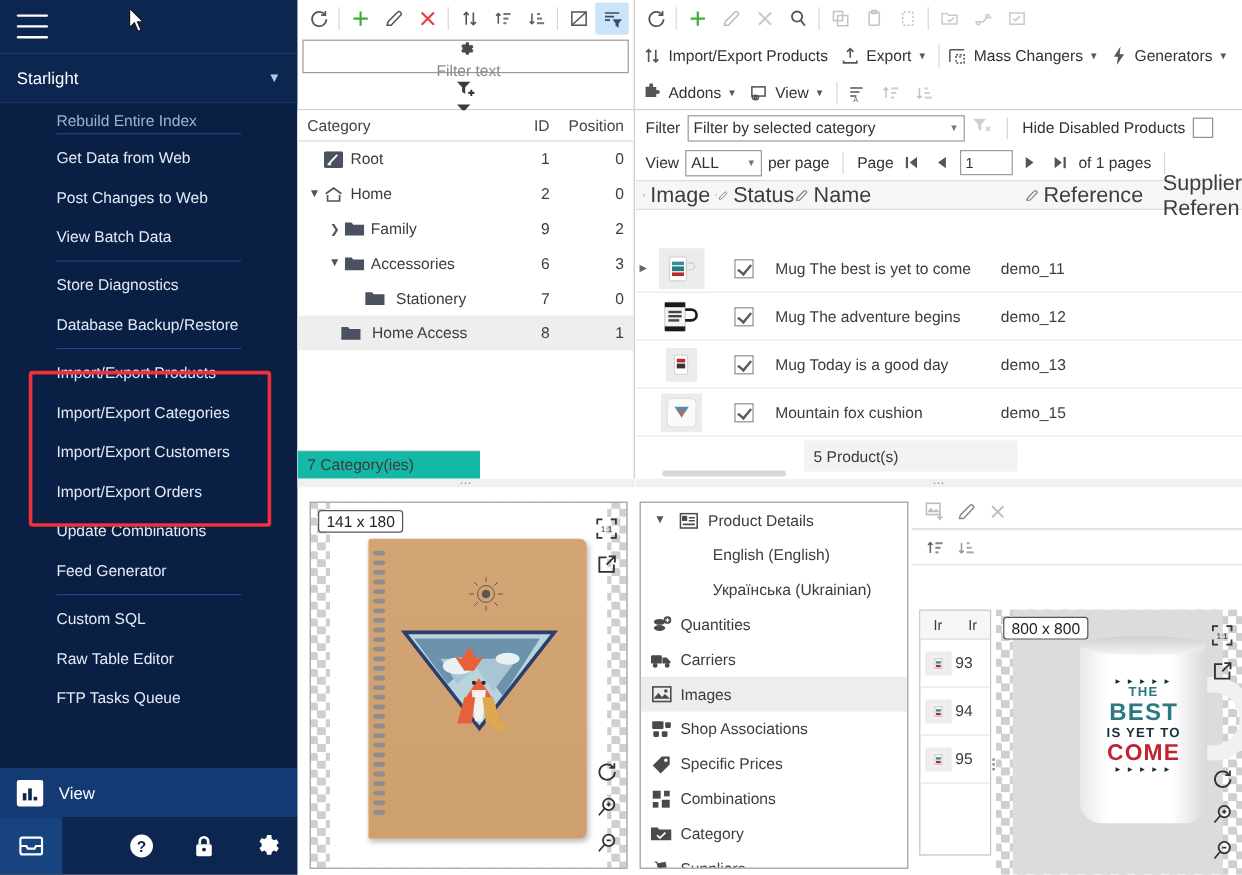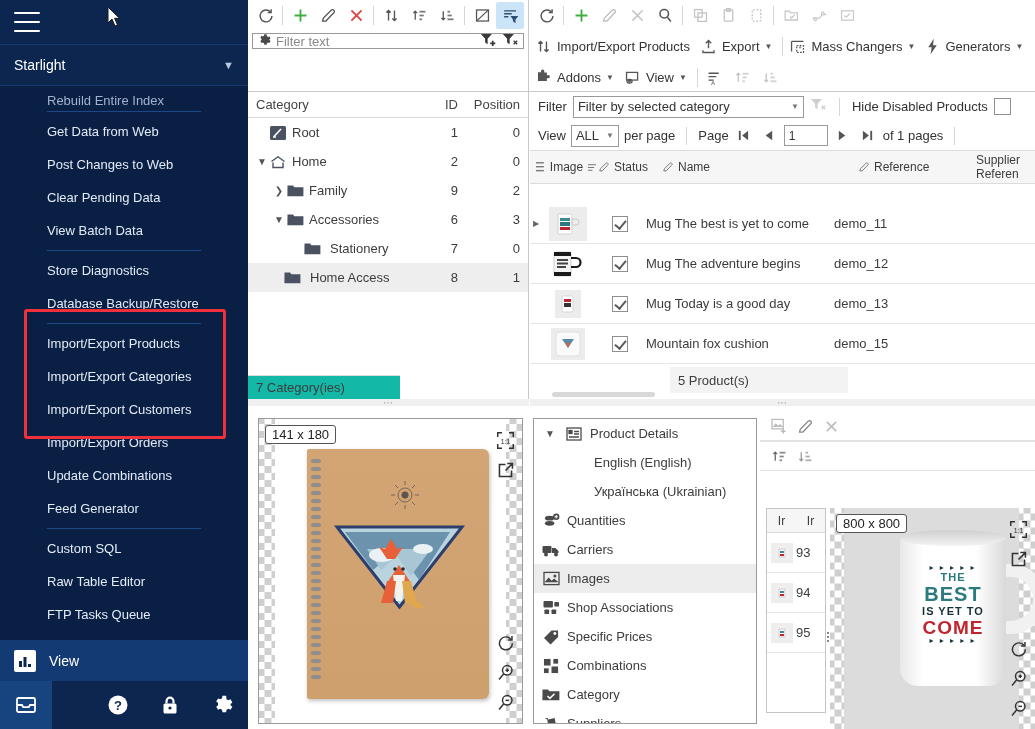--- a/index.html
+++ b/index.html
@@ -98,22 +98,22 @@
   .tbdiv { width: 1px; height: 19px; background: #d6d6d6; margin: 0 3px; }
   .tbtext {
     display: flex; align-items: center; height: 27px; padding: 0 7px 0 3px;
     cursor: pointer; font-size: 13px; color: #333; white-space: nowrap;
   }
   .tbtext .lbl { margin-left: 5px; }
   .caret { margin-left: 5px; font-size: 8px; color: #555; }
 
   
   .filterbox {
-    margin: 2px 4px; height: 16px; border: 1px solid #9a9a9a; background: #fff;
-    display: flex; align-items: center; padding: 0 4px;
+    margin: 2px 4px; height: 28px; border: 1px solid #9a9a9a; background: #fff;
+    display: flex; align-items: center; padding: 0 4px; flex-direction: column;
   }
   .filterbox .ph { color: #8a8a8a; font-size: 13px; margin-left: 5px; flex: 1; }
 
   
   .cat-panel {
     position: absolute; left: 0; top: 92px; width: 281px; bottom: 330px;
     border-right: 1px solid #c8c8c8; background: #fff; overflow: hidden;
   }
   .cat-head {
     height: 26px; display: flex; align-items: center;
@@ -154,22 +154,22 @@
   .combo .cv { flex: 1; }
   .combo .dd { font-size: 8px; color: #777; margin-left: 6px; }
   .chk { width: 17px; height: 17px; border: 1px solid #8f8f8f; background: #fff; }
   .view-row { height: 29px; display: flex; align-items: center; padding-left: 8px; gap: 5px; font-size: 13px; }
   .vsep { width: 1px; height: 18px; background: #d6d6d6; margin: 0 6px; }
   .pagebox { width: 44px; height: 21px; border: 1px solid #9a9a9a; background:#fff; padding: 0 4px;
     display:flex; align-items:center; font-size: 12px; color:#333; }
   .navbtn { width: 20px; height: 20px; display:flex; align-items:center; justify-content:center; cursor:pointer;}
 
   .prod-head {
-    height: 34px; background: #f6f6f6; border-top: 1px solid #dcdcdc; border-bottom: 1px solid #dcdcdc;
-    display: flex; align-items: center; font-size: 12px; color: #3c3c3c;
+    height: 25px; background: #f6f6f6; border-top: 1px solid #dcdcdc; border-bottom: 1px solid #dcdcdc;
+    display: flex; align-items: center; font-size: 18px; color: #3c3c3c;
   }
   .ph-cell { display: flex; align-items: center; gap: 4px; }
   .prod-rows { position: absolute; left:0; right:0; top: 112px; bottom: 32px; overflow: hidden; }
   .prow { height: 40px; display: flex; align-items: center; border-bottom: 1px solid #e6e6e6; font-size: 13px; color:#3c3c3c; cursor: pointer;}
   .prow .exp { width: 12px; text-align:center; font-size: 8px; color:#666; }
   .thumbcell { width: 52px; display:flex; align-items:center; justify-content:center; }
   .thumb { width: 38px; height: 34px; background: #e9e9e9; position: relative; overflow:hidden; }
   .statuscell { width: 52px; display:flex; align-items:center; justify-content:center; }
   .ckbox { width:16px; height:16px; border:1px solid #8f8f8f; background:#fff; position:relative; }
   .ckbox:after { content:""; position:absolute; left:4px; top:1px; width:5px; height:9px;
@@ -305,23 +305,20 @@
       </div>
       <div class="sb-sep"></div>
 
       <div class="mi">
         <span>Get Data from Web</span>
       </div>
       <div class="mi">
         <span>Post Changes to Web</span>
       </div>
       <div class="mi">
-        <span>Clear Pending Data</span>
-      </div>
-      <div class="mi">
         <span>View Batch Data</span>
       </div>
       <div class="sb-sep"></div>
 
       <div class="mi">
         <span>Store Diagnostics</span>
       </div>
       <div class="mi">
         <span>Database Backup/Restore</span>
       </div>
@@ -747,21 +744,21 @@
               <path d="M13.2 10.4l1.1-1.1 1.5 1.5 1.5-1.5 1.1 1.1-1.5 1.5 1.5 1.5-1.1 1.1-1.5-1.5-1.5 1.5-1.1-1.1 1.5-1.5z"></path>
             </svg>
         </span>
         <span class="vsep"></span>
         <span class="lab">Hide Disabled Products</span>
         <span class="chk"></span>
       </div>
 
       <div class="view-row">
         <span class="lab">View</span>
-        <div class="combo" style="width:48px">
+        <div class="combo" style="width:64px">
           <span class="cv">ALL</span>
           <span class="dd">▼</span>
         </div>
         <span class="lab">per page</span>
         <span class="vsep"></span>
         <span class="lab">Page</span>
         <span class="navbtn">
           <svg width="13" height="13" viewBox="0 0 14 14" fill="#555">
               <rect x="2" y="2" width="2" height="10"></rect>
               <path d="M12 2L5.5 7 12 12z"></path>

